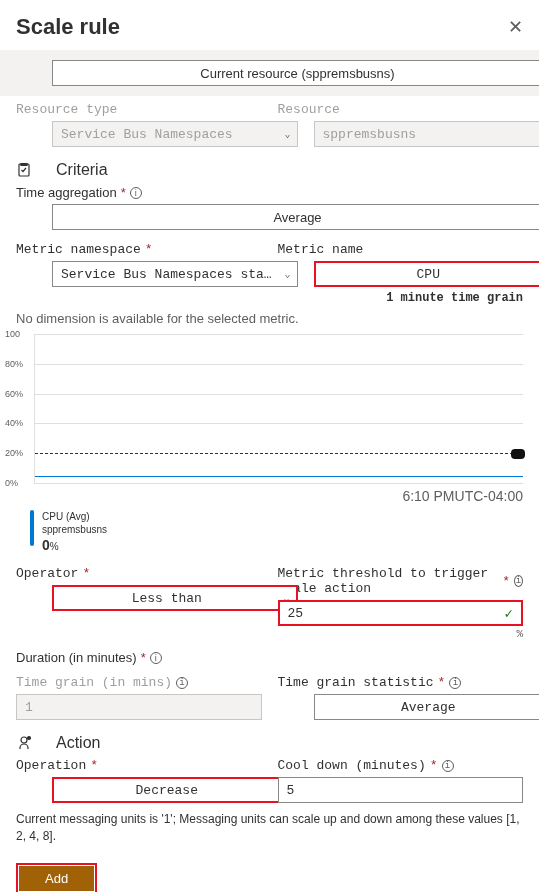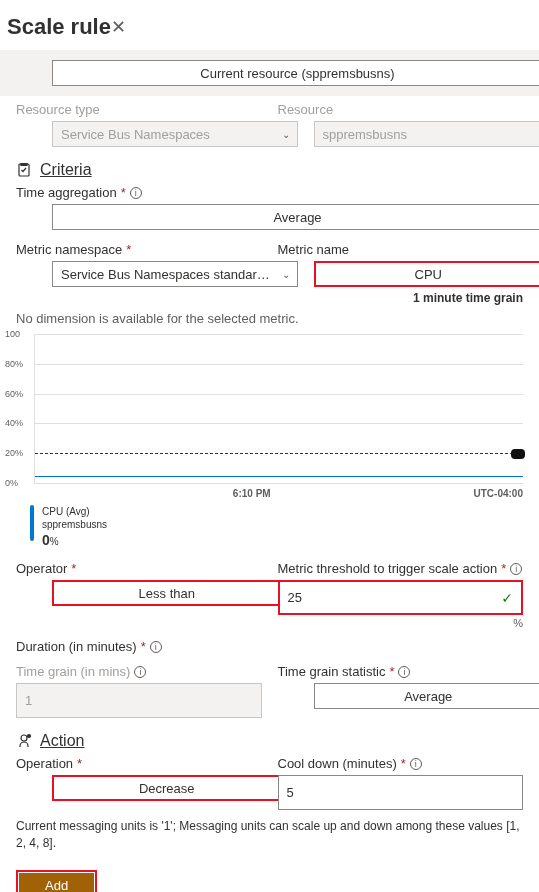--- a/index.html
+++ b/index.html
@@ -5,22 +5,24 @@
     * { box-sizing: border-box; margin: 0; padding: 0; }
     body {
       font-family: "Segoe UI", -apple-system, sans-serif;
       font-size: 13px;
       color: #323130;
       width: 539px;
       background: #fff;
     }
     .header {
       display: flex;
-      align-items: center;
-      padding: 14px 16px 10px 7px;
+      justify-content: space-between;
+      align-items: center;
+      padding: 14px 16px 10px 16px;
+      gap: 8px;
     }
     .header h1 {
       font-size: 22px;
       font-weight: 600;
     }
     .close-icon {
       font-size: 18px;
       color: #605e5c;
       cursor: pointer;
     }
@@ -49,33 +51,34 @@
     .chev {
       position: absolute;
       right: 6px;
       top: 50%;
       transform: translateY(-50%);
       font-size: 10px;
       color: #605e5c;
     }
     .input-full {
       width: 100%;
-      height: 35px;
+      height: 26px;
       border: 1px solid #8a8886;
       padding: 0 8px;
       font-size: 13px;
       position: relative;
       display: flex;
       align-items: center;
       background: #fff;
     }
     .row {
       display: flex;
       gap: 16px;
       margin-top: 6px;
+      font-family: Liberation Mono, monospace;
     }
     .col {
       flex: 1;
       min-width: 0;
     }
     .label {
       font-size: 13px;
       color: #323130;
       margin-bottom: 4px;
       display: flex;
@@ -97,23 +100,22 @@
     }
     .disabled {
       background: #f3f2f1;
       color: #a19f9d;
       border-color: #c8c6c4;
       cursor: default;
     }
     .section-head {
       display: flex;
       align-items: center;
-      gap: 8px;
+      gap: 24px;
       margin: 14px 16px 6px 16px;
-      text-decoration: underline;
     }
     .section-head svg { width: 16px; height: 16px; }
     .section-head h2 {
       font-size: 16px;
       font-weight: 400;
     }
     .hl-red { border: 2px solid #e81123 !important; }
     .truncate { white-space: nowrap; overflow: hidden; text-overflow: ellipsis; flex: 1; }
     .right-note { text-align: right; font-size: 12px; font-weight: 600; margin-top: 4px; }
     .dim-text { color: #605e5c; font-size: 13px; margin: 6px 16px; }
@@ -138,25 +140,24 @@
       position: absolute;
       right: -2px;
       bottom: 24px;
       width: 14px;
       height: 10px;
       background: #111;
       border-radius: 4px;
     }
     .xaxis {
       display: flex;
-      justify-content: space-between;
-      font-size: 10px;
+      justify-content: flex-end;
+      font-size: 14px;
       color: #605e5c;
       margin: 2px 16px 0 30px;
-      font-weight: bold;
     }
     .legend {
       display: flex;
       gap: 8px;
       margin: 6px 16px 2px 30px;
       align-items: flex-start;
     }
     .legend-bar { width: 4px; height: 36px; background: #0078d4; border-radius: 2px; }
     .legend-text { font-size: 10px; line-height: 1.3; }
     .legend-text .big { font-size: 14px; font-weight: 600; }

